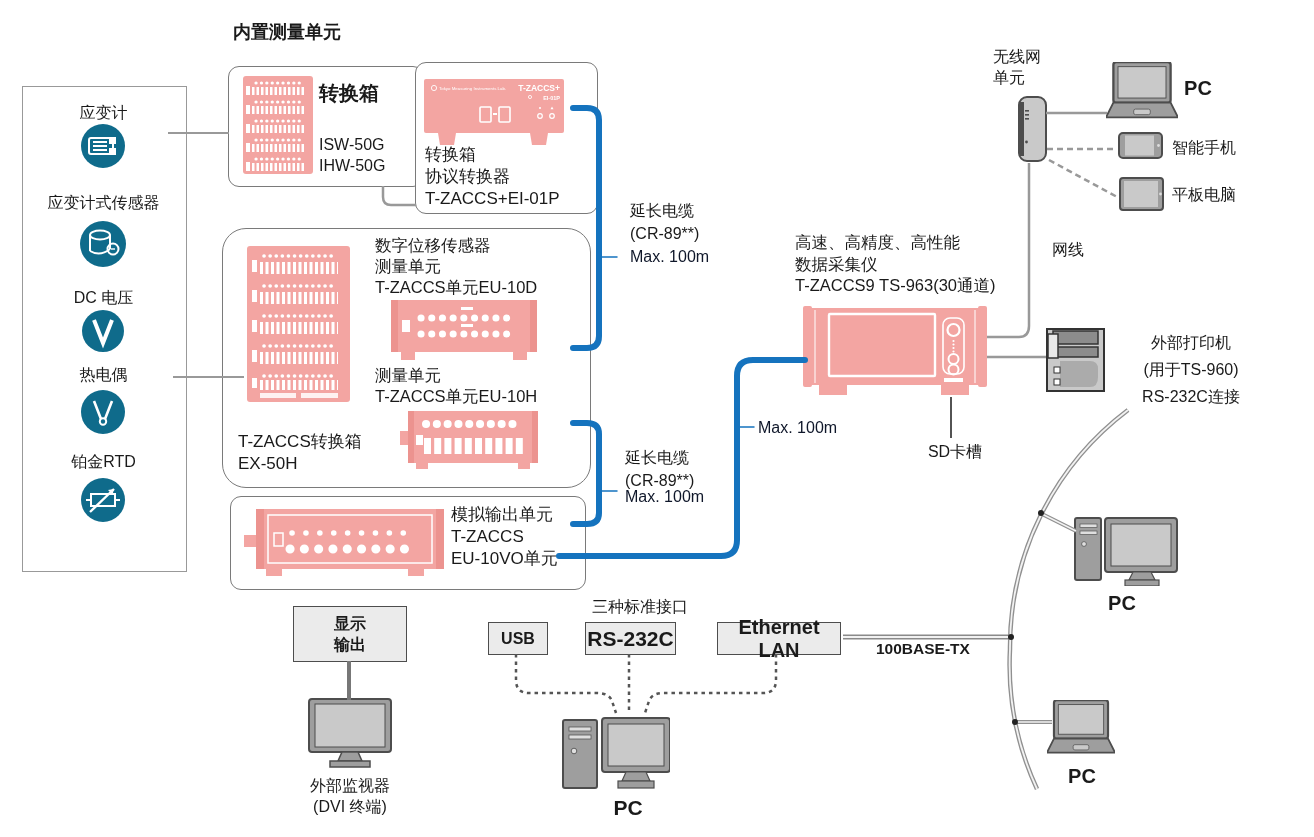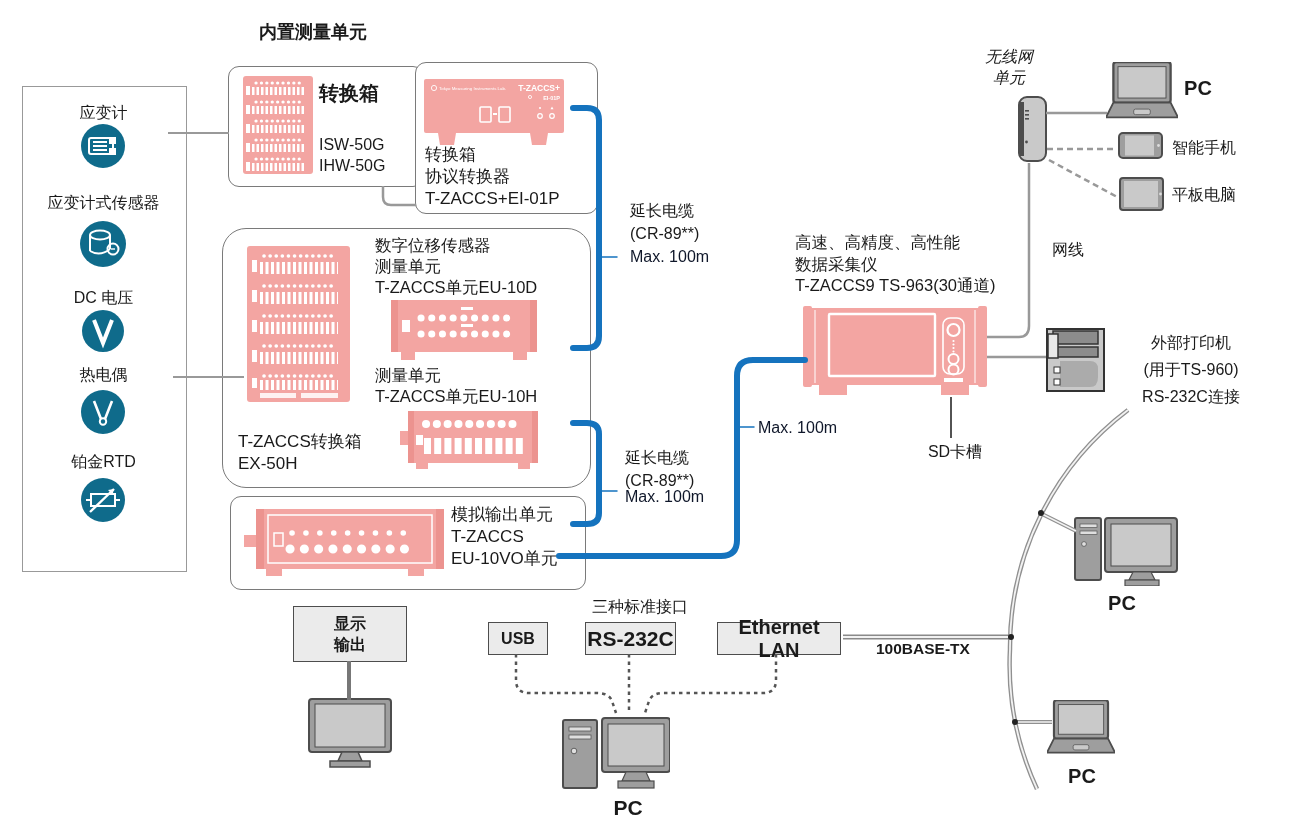--- a/index.html
+++ b/index.html
@@ -14,21 +14,21 @@
   .navy{color:#0f172a;font-weight:normal;}
   svg{display:block;}
   #wires{position:absolute;left:0;top:0;z-index:6;pointer-events:none;}
   .z1{z-index:1;} .z2{z-index:2;}
 </style>
 </head>
 <body>
 
 <div class="canvas">
 
-  <div class="abs lbl bold z1" style="left:233px;top:22px;width:160px;text-align:center;font-size:18px;">内置测量单元</div>
+  <div class="abs lbl bold z1" style="left:233px;top:22px;width:160px;font-size:18px;">内置测量单元</div>
 
   <div class="abs z1" style="left:22px;top:86px;width:163px;height:484px;border:1.2px solid #999;"></div>
 
   <div class="abs lbl z2" style="left:23px;top:102px;width:161px;text-align:center;">应变计</div>
   <svg class="abs z2" style="left:81px;top:124px;" width="44" height="44" viewBox="0 0 44 44">
     <circle cx="22" cy="22" r="22" fill="#0F6B8B"></circle>
     <rect x="8" y="14" width="24" height="16" rx="2" fill="none" stroke="#fff" stroke-width="2"></rect>
     <path d="M12 18 H26 M12 22 H26 M12 26 H26" stroke="#fff" stroke-width="2" fill="none"></path>
     <rect x="28" y="13" width="7" height="7" fill="#fff"></rect>
     <rect x="28" y="24" width="7" height="7" fill="#fff"></rect>
@@ -247,21 +247,21 @@
       <circle cx="150.5" cy="44.5" r="1.1" fill="#fff"></circle>
     <circle cx="150.5" cy="48" r="1.1" fill="#fff"></circle>
       <circle cx="150.5" cy="51.5" r="1.1" fill="#fff"></circle>
     <circle cx="150.5" cy="59" r="5" fill="none" stroke="#fff" stroke-width="2"></circle>
     <circle cx="150.5" cy="69.5" r="5" fill="none" stroke="#fff" stroke-width="2"></circle>
     <rect x="141" y="78" width="19" height="4" fill="#fff"></rect>
   </svg>
 
   <div class="abs lbl z1" style="left:918px;top:441px;width:74px;text-align:center;">SD卡槽</div>
 
-  <div class="abs lbl z1" style="left:971px;top:46px;width:76px;text-align:center;font-style:italic;">无线网
+  <div class="abs lbl z1" style="left:993px;top:46px;width:76px;text-align:left;">无线网
 单元</div>
 
   <svg class="abs z1" style="left:1016px;top:96px;" width="32" height="68" viewBox="0 0 32 68">
     <rect x="3" y="1" width="27" height="64" rx="8" fill="#C9C9C9" stroke="#4d4d4d" stroke-width="2"></rect>
     <rect x="3" y="6" width="5" height="54" fill="#4d4d4d"></rect>
     <rect x="9" y="14" width="4" height="1.6" fill="#4d4d4d"></rect>
     <rect x="9" y="18" width="4" height="1.6" fill="#4d4d4d"></rect>
     <rect x="9" y="22" width="4" height="1.6" fill="#4d4d4d"></rect>
     <circle cx="10.5" cy="46" r="1.4" fill="#4d4d4d"></circle>
   </svg>
@@ -306,20 +306,22 @@
   <div class="gbox z1" style="left:293px;top:606px;width:112px;height:54px;">
     <span class="lbl" style="font-weight:bold;">显示
 输出</span>
   </div>
   <svg class="abs z1" style="left:308px;top:698px;" width="84" height="70" viewBox="0 0 84 70">
     <rect x="1" y="1" width="82" height="53" rx="3" fill="#9E9E9E" stroke="#4d4d4d" stroke-width="2"></rect>
     <rect x="7" y="6" width="70" height="43" fill="#C9C9C9" stroke="#4d4d4d" stroke-width="1"></rect>
     <polygon points="34,54 50,54 54,63 30,63" fill="#9E9E9E" stroke="#4d4d4d" stroke-width="1.5"></polygon>
     <rect x="22" y="63" width="40" height="6" fill="#9E9E9E" stroke="#4d4d4d" stroke-width="1.5"></rect>
   </svg>
+  <div class="abs lbl z1" style="left:290px;top:775px;width:120px;text-align:center;">外部监视器
+(DVI 终端)</div>
 
   <div class="abs lbl z1" style="left:592px;top:596px;">三种标准接口</div>
 
   <div class="gbox bold z1" style="left:488px;top:622px;width:58px;height:31px;font-size:16px;">
     <span>USB</span>
   </div>
   <div class="gbox bold z1" style="left:585px;top:622px;width:89px;height:31px;font-size:21px;">
     <span>RS-232C</span>
   </div>
   <div class="gbox bold z1" style="left:717px;top:622px;width:122px;height:31px;font-size:20px;">

